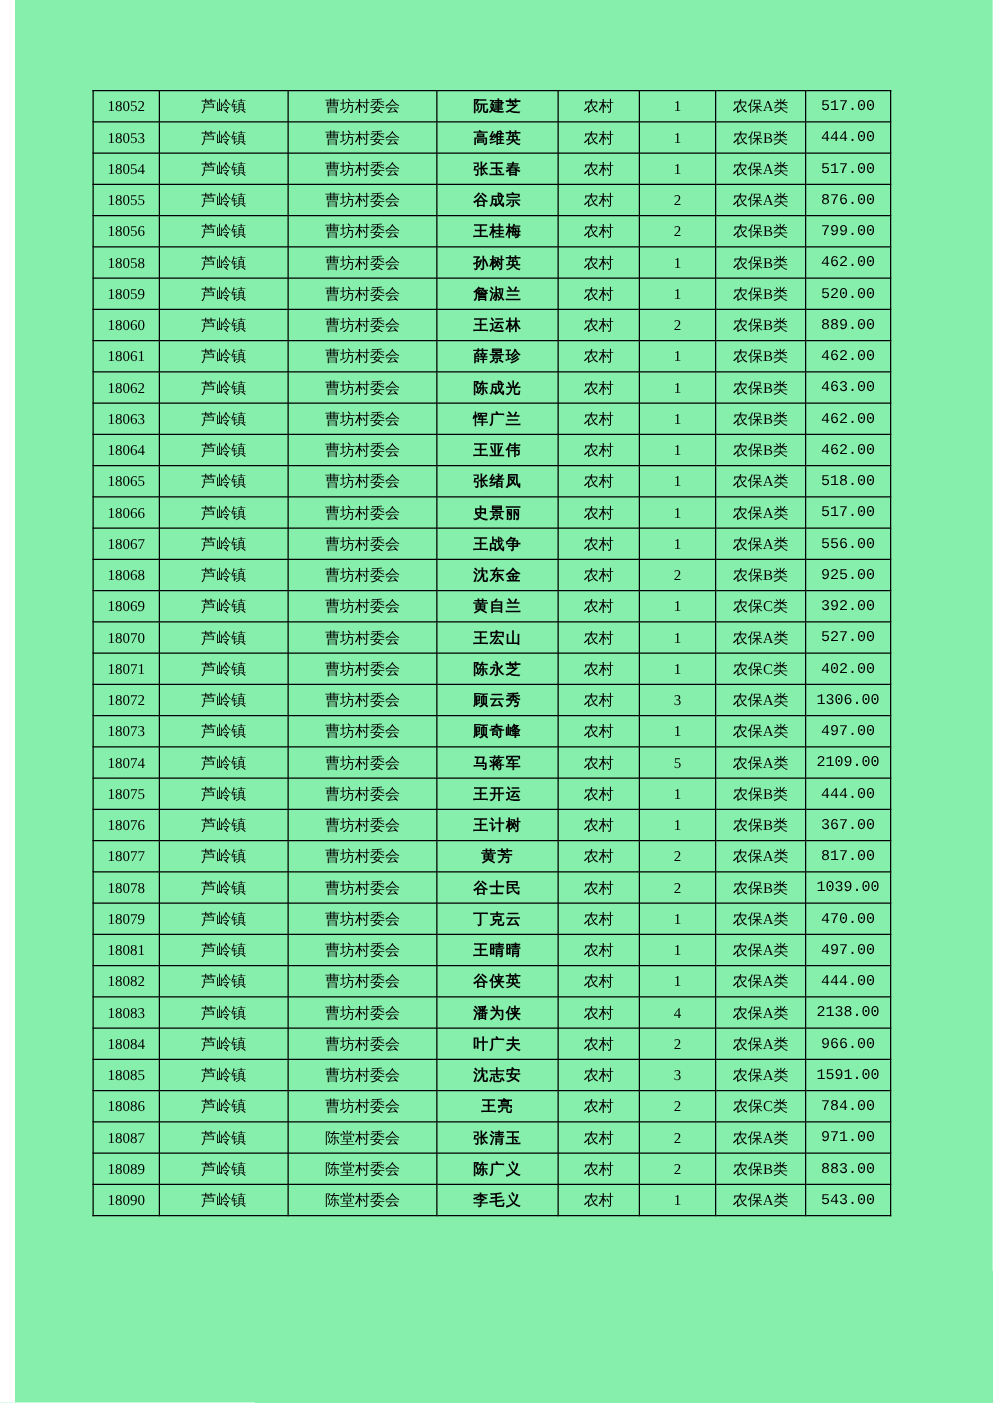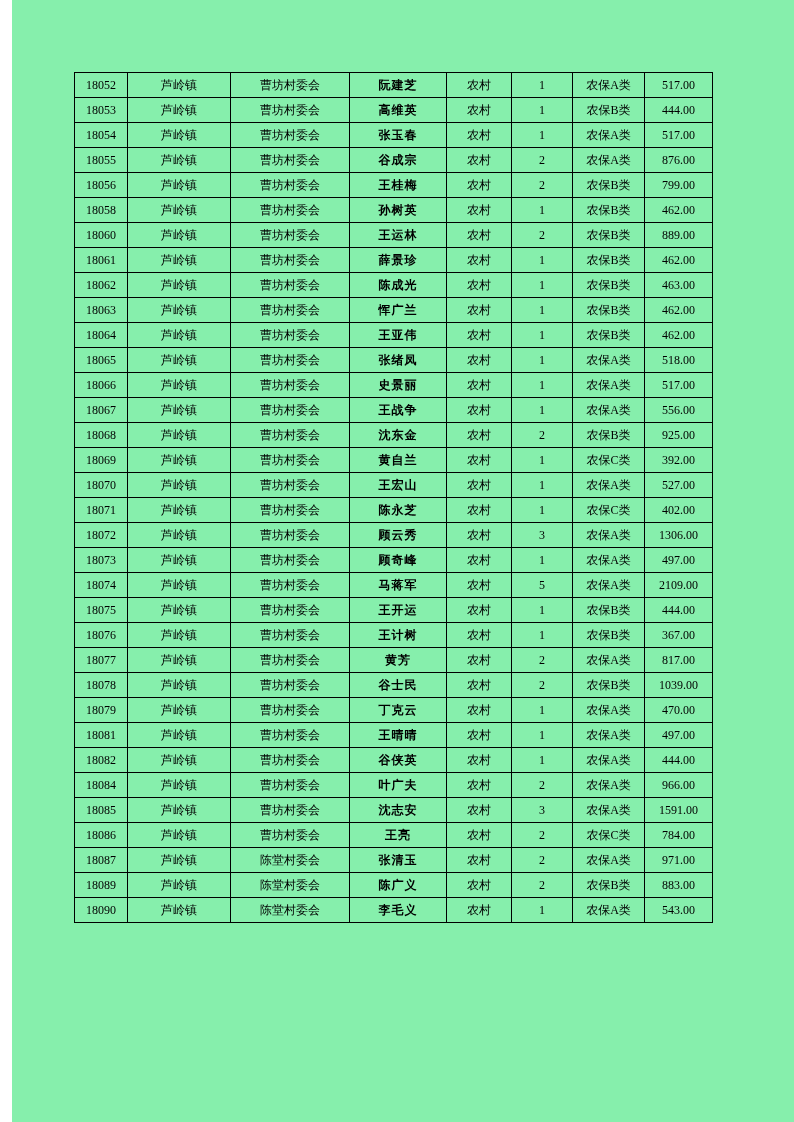--- a/index.html
+++ b/index.html
@@ -38,20 +38,21 @@
     text-align: center;
     padding: 0 2px;
     white-space: nowrap;
     overflow: hidden;
   }
   td.col-id { }
   td.col-name { letter-spacing: 1px; font-weight: bold; }
   td.col-amount {
     text-align: right;
     padding-right: 13px;
+    font-family: Liberation Mono, monospace;
   }
 </style>
 </head>
 <body>
 
 <div class="page">
   <table class="data-table">
     <colgroup>
       <col style="width:53px">
       <col style="width:103px">
@@ -117,20 +118,30 @@
           <td class="col-id">18058</td>
           <td class="col-town">芦岭镇</td>
           <td class="col-village">曹坊村委会</td>
           <td class="col-name">孙树英</td>
           <td class="col-category">农村</td>
           <td class="col-count">1</td>
           <td class="col-type">农保B类</td>
           <td class="col-amount">462.00</td>
         </tr>
         <tr>
+          <td class="col-id">18059</td>
+          <td class="col-town">芦岭镇</td>
+          <td class="col-village">曹坊村委会</td>
+          <td class="col-name">詹淑兰</td>
+          <td class="col-category">农村</td>
+          <td class="col-count">1</td>
+          <td class="col-type">农保B类</td>
+          <td class="col-amount">520.00</td>
+        </tr>
+        <tr>
           <td class="col-id">18060</td>
           <td class="col-town">芦岭镇</td>
           <td class="col-village">曹坊村委会</td>
           <td class="col-name">王运林</td>
           <td class="col-category">农村</td>
           <td class="col-count">2</td>
           <td class="col-type">农保B类</td>
           <td class="col-amount">889.00</td>
         </tr>
         <tr>
@@ -335,20 +346,30 @@
         </tr>
         <tr>
           <td class="col-id">18082</td>
           <td class="col-town">芦岭镇</td>
           <td class="col-village">曹坊村委会</td>
           <td class="col-name">谷侠英</td>
           <td class="col-category">农村</td>
           <td class="col-count">1</td>
           <td class="col-type">农保A类</td>
           <td class="col-amount">444.00</td>
+        </tr>
+        <tr>
+          <td class="col-id">18083</td>
+          <td class="col-town">芦岭镇</td>
+          <td class="col-village">曹坊村委会</td>
+          <td class="col-name">潘为侠</td>
+          <td class="col-category">农村</td>
+          <td class="col-count">4</td>
+          <td class="col-type">农保A类</td>
+          <td class="col-amount">2138.00</td>
         </tr>
         <tr>
           <td class="col-id">18084</td>
           <td class="col-town">芦岭镇</td>
           <td class="col-village">曹坊村委会</td>
           <td class="col-name">叶广夫</td>
           <td class="col-category">农村</td>
           <td class="col-count">2</td>
           <td class="col-type">农保A类</td>
           <td class="col-amount">966.00</td>

